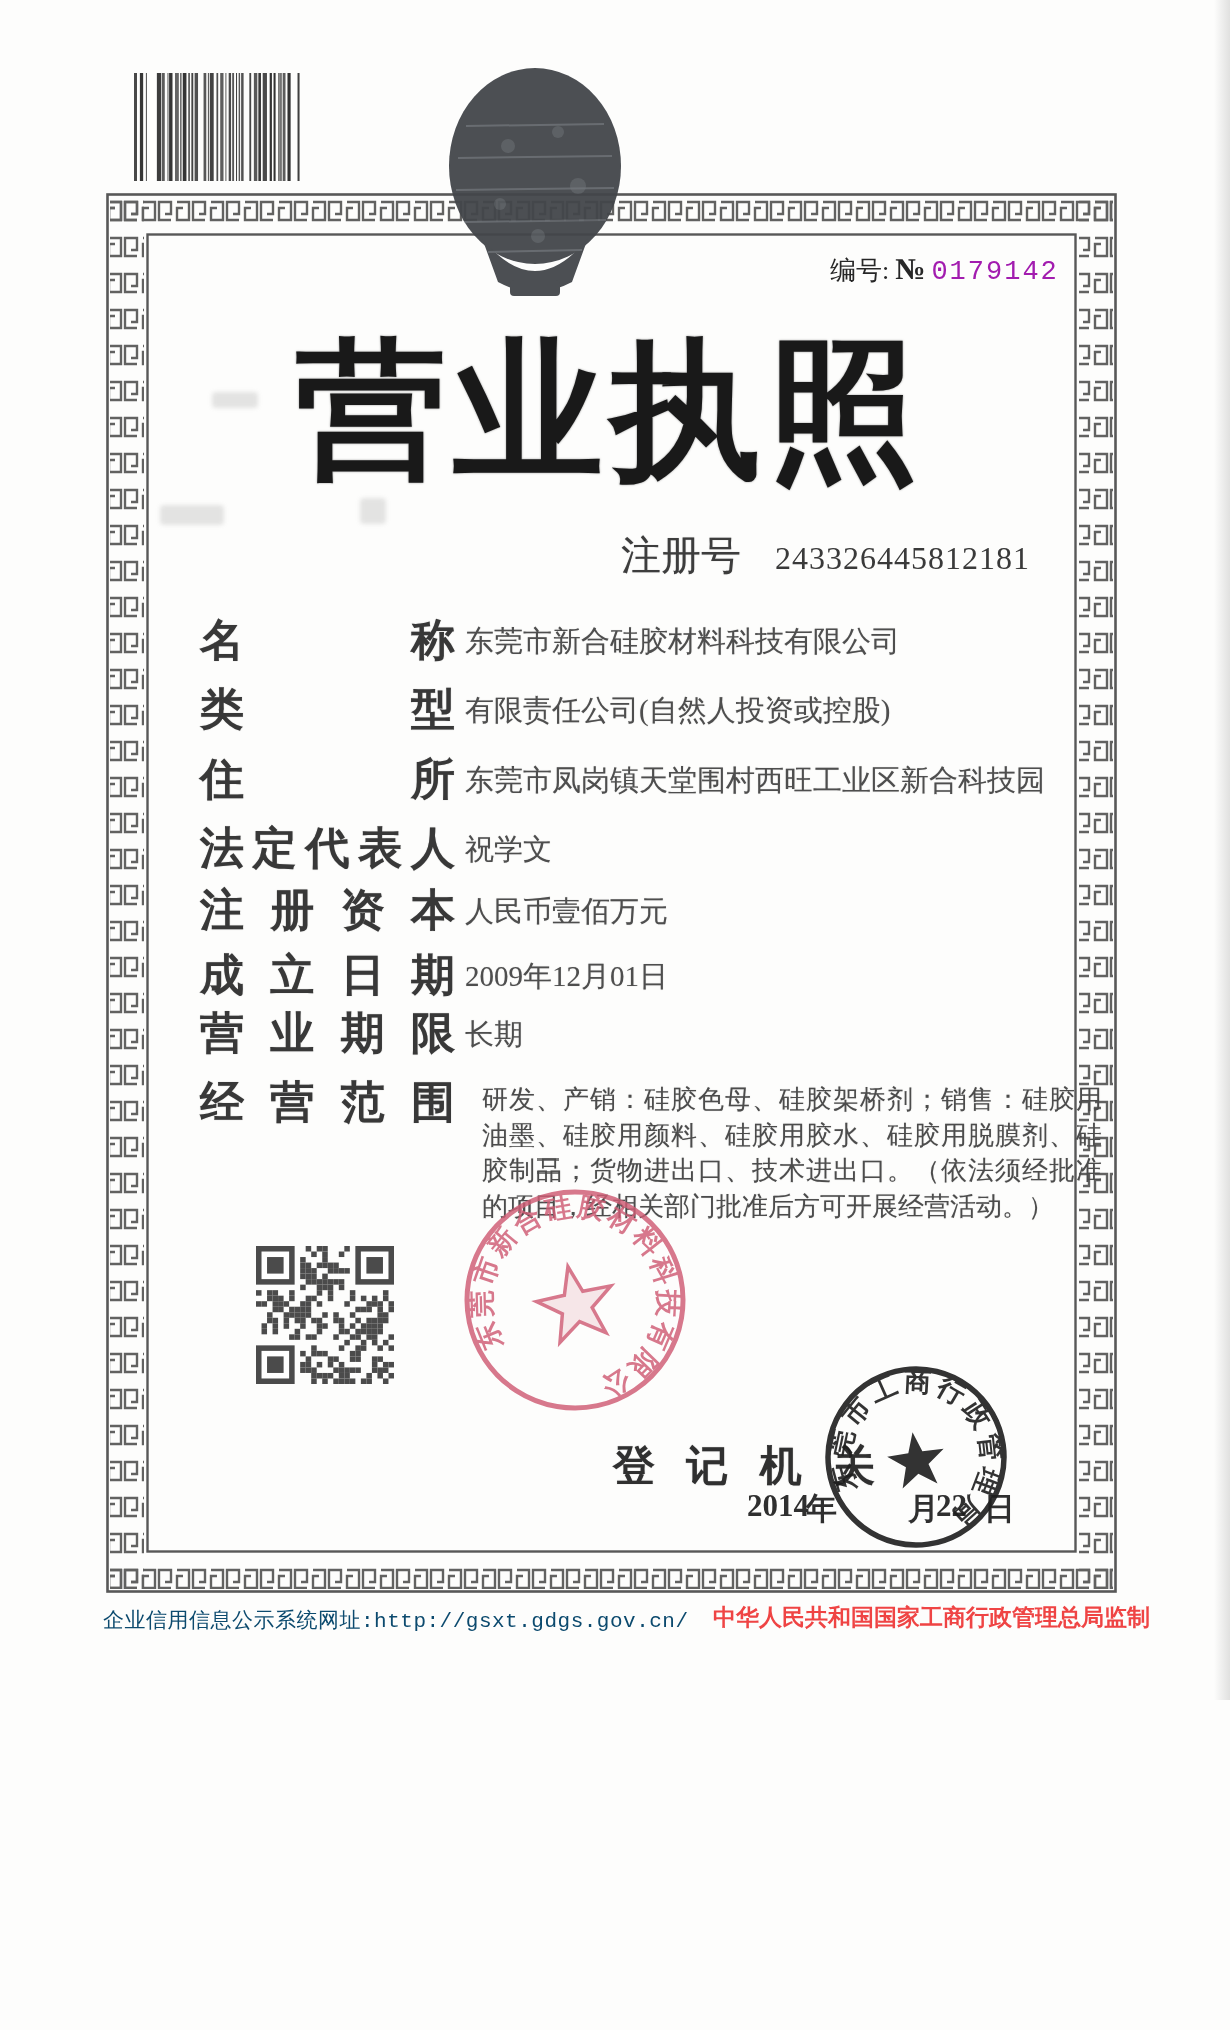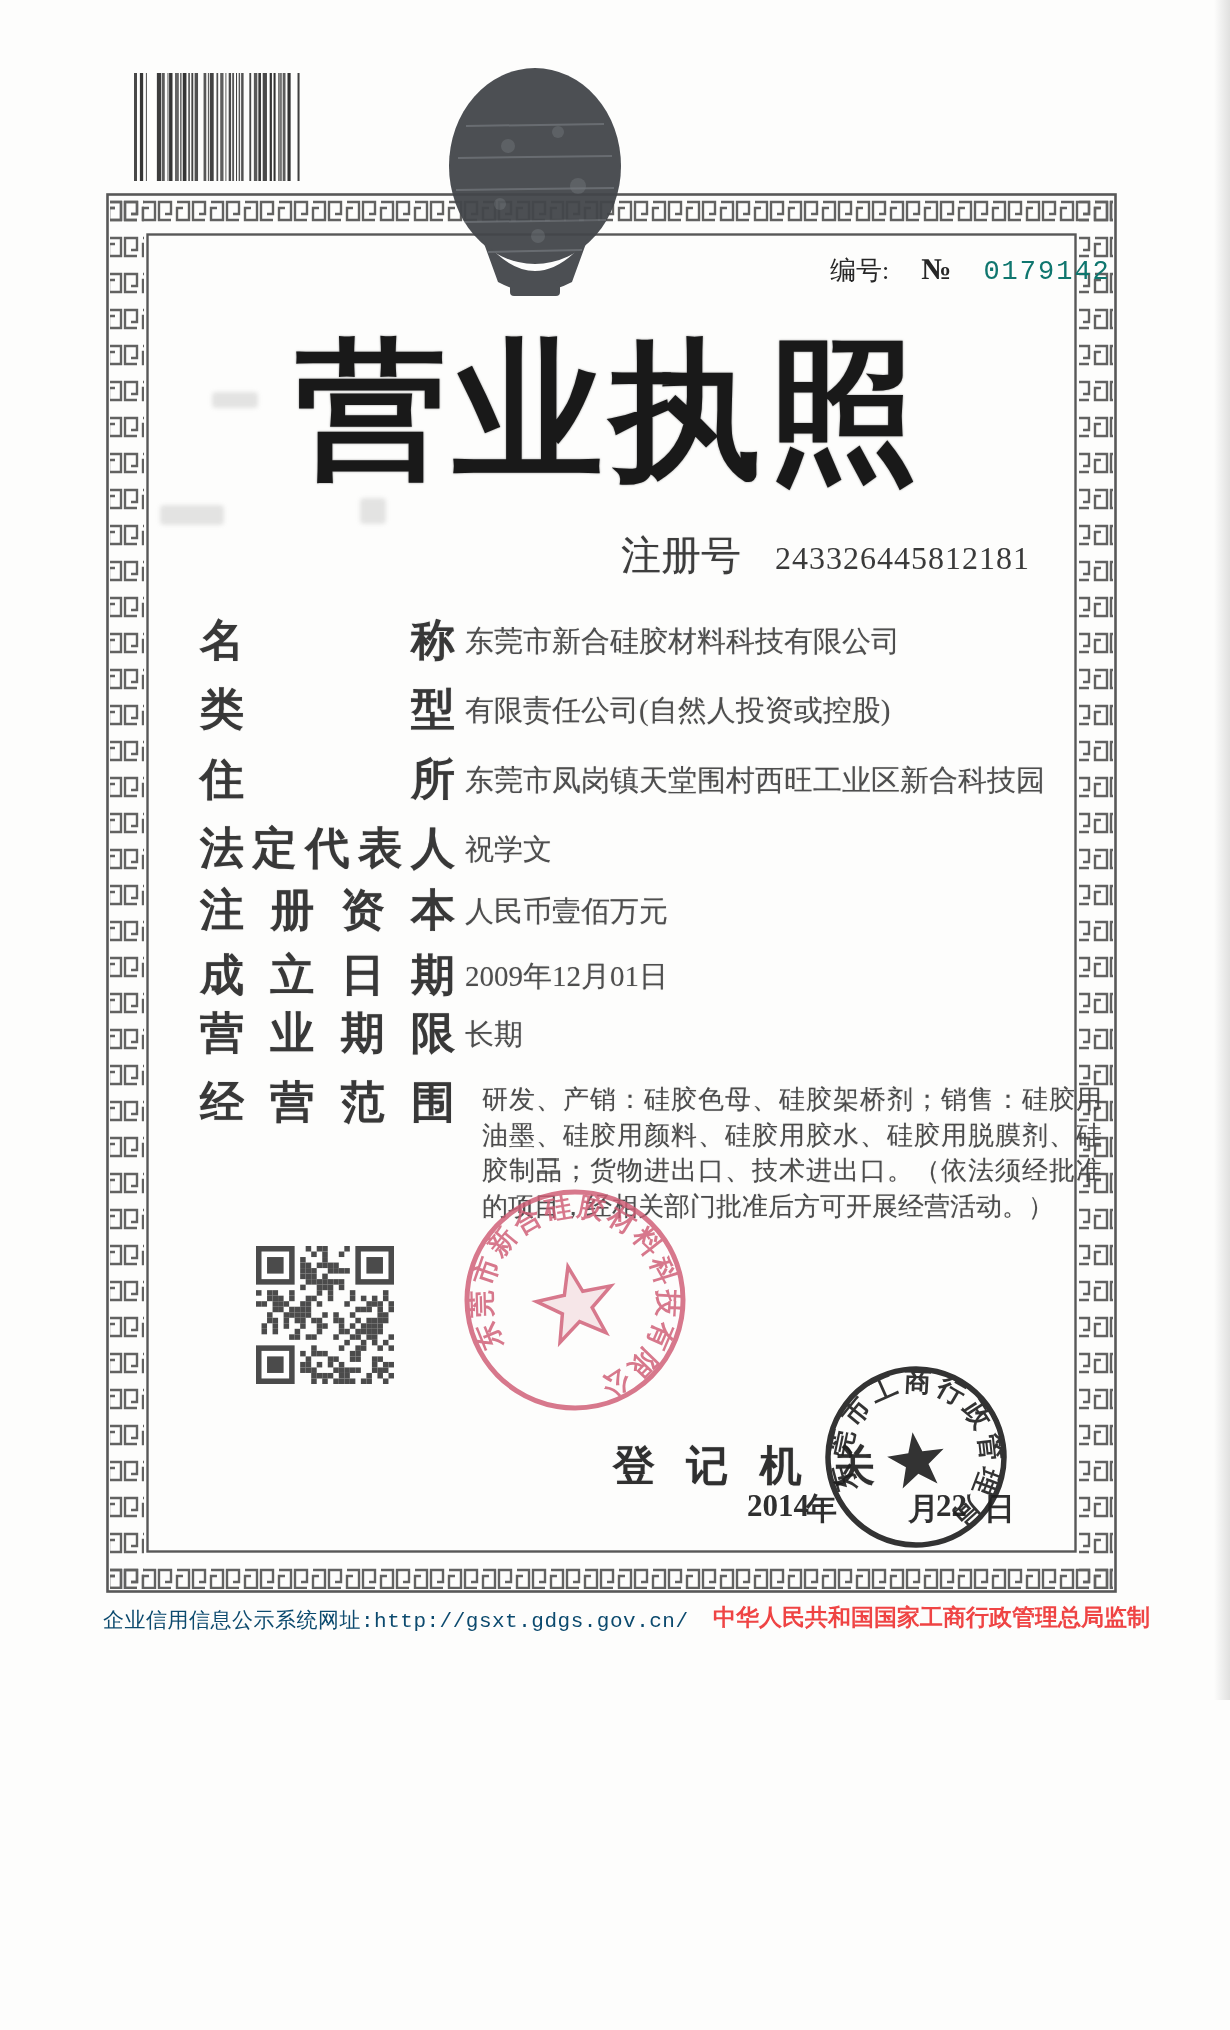--- a/index.html
+++ b/index.html
@@ -7,24 +7,24 @@
   .page{position:relative;width:1230px;height:2030px;background:#fdfdfc;overflow:hidden;}
 
   
   .edge-shade{position:absolute;right:0;top:0;width:16px;height:1700px;
     background:linear-gradient(to left, rgba(150,150,150,0.28), rgba(150,150,150,0));}
 
   .barcode{position:absolute;left:133px;top:73px;width:170px;height:108px;opacity:.92;}
   .emblem{position:absolute;left:448px;top:66px;width:175px;height:238px;z-index:3;opacity:.95;}
   .frame{position:absolute;left:106px;top:193px;width:1011px;height:1400px;z-index:1;opacity:.85;}
 
-  .serial{position:absolute;left:830px;top:252px;z-index:2;display:flex;align-items:baseline;gap:32px;
+  .serial{position:absolute;left:830px;top:252px;z-index:2;display:flex;align-items:baseline;gap:6px;
     color:#272727;font-size:26px;}
   .serial .no-mark{font-weight:700;font-size:30px;font-family:"Liberation Serif",serif;}
-  .serial .serial-digits{font-family:"Liberation Mono","DejaVu Sans Mono",monospace;font-size:27px;letter-spacing:2px;color:#0f766e;}
+  .serial .serial-digits{font-family:"Liberation Mono","DejaVu Sans Mono",monospace;font-size:27px;letter-spacing:2px;color:#a21caf;}
 
   .title{position:absolute;left:296px;top:326px;width:622px;height:168px;display:flex;justify-content:space-between;
     font-family:"DejaVu Sans","Liberation Sans",sans-serif;font-weight:700;font-size:150px;line-height:168px;
     color:#191919;z-index:2;text-shadow:0 0 2px rgba(40,40,40,.55);}
 
   .regno{position:absolute;left:621px;top:528px;display:flex;align-items:baseline;z-index:2;}
   .regno-label{width:116px;display:flex;justify-content:space-between;font-size:40px;color:#3d3d3d;text-shadow:0 0 1px rgba(60,60,60,.4);}
   .regno-value{margin-left:38px;font-size:32px;letter-spacing:1px;color:#3a3a3a;font-family:"Liberation Serif",serif;}
 
   .row{position:absolute;left:200px;width:890px;display:flex;z-index:2;}

